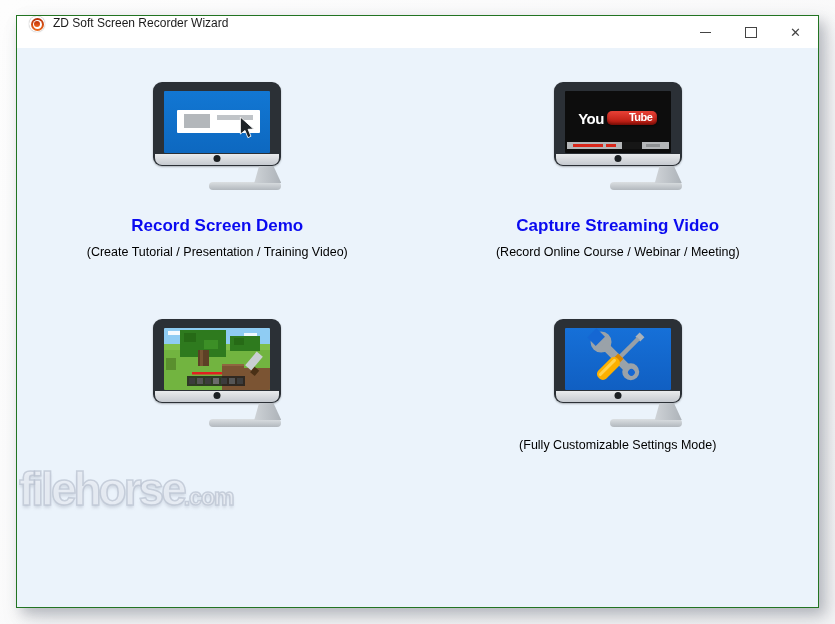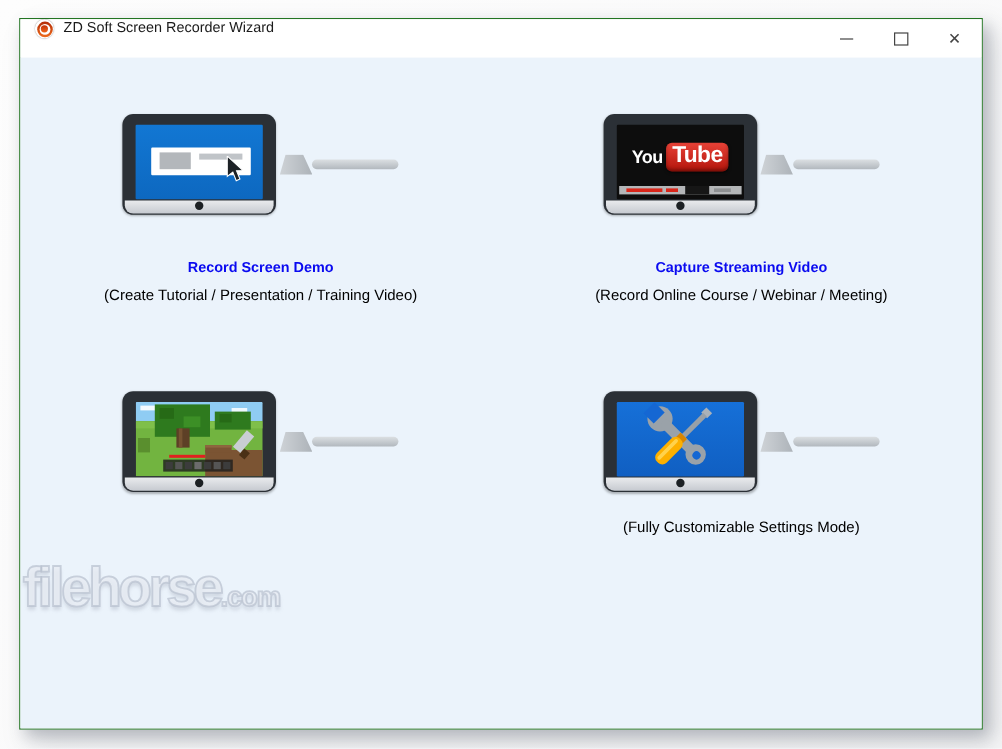--- a/index.html
+++ b/index.html
@@ -57,25 +57,25 @@
     text-shadow:0 1px 2px rgba(20,50,90,.45);
   }
 
   
   .content{flex:1 1 auto;background:#ebf3fb;position:relative;overflow:hidden;}
   .rows{position:relative;z-index:2;}
   .row{display:flex;}
   .row1{margin-top:34px;}
   .row2{margin-top:60px;}
   .cell{flex:1 1 50%;display:flex;flex-direction:column;align-items:center;cursor:pointer;}
-  .task-title{margin-top:24px;font-size:12px;font-weight:bold;color:#0a0af0;cursor:pointer;}
+  .task-title{margin-top:24px;font-size:17px;font-weight:bold;color:#0a0af0;cursor:pointer;}
   .task-sub{margin-top:9px;font-size:12.5px;color:#000;}
 
   
-  .monitor{display:flex;flex-direction:row;align-items:center;height:110px;}
+  .monitor{display:flex;flex-direction:column;align-items:flex-end;height:110px;}
   .mon-head{
     position:relative;width:128px;height:84px;background:#2b3036;border-radius:9px;
     box-shadow:0 1px 2px rgba(0,0,0,.28);
   }
   .mon-screen{position:absolute;left:11px;top:9px;width:106px;height:62px;overflow:hidden;border-radius:1px;}
   .mon-chin{
     position:absolute;left:2px;right:2px;bottom:1px;height:11px;
     background:linear-gradient(#e9ebed,#c6cad0);border-radius:0 0 7px 7px;
   }
   .mon-dot{position:absolute;left:50%;top:1px;transform:translateX(-50%);width:7px;height:7px;border-radius:50%;background:#1c2023;}
@@ -91,22 +91,22 @@
   .demo-strip{position:absolute;left:12%;top:30%;width:78%;height:38%;background:#fff;border-radius:1px;}
   .demo-box{position:absolute;left:8%;top:18%;width:32%;height:62%;background:#b3b7bb;}
   .demo-bar{position:absolute;left:48%;top:22%;width:44%;height:24%;background:#c0c4c8;}
   .demo-cursor{position:absolute;right:14%;top:42%;width:16px;height:22px;}
 
   
   .scr-yt{background:#0d0d0d;display:flex;align-items:center;justify-content:center;}
   .yt-wrap{display:flex;align-items:center;gap:3px;margin-top:-8px;}
   .yt-you{color:#fff;font-weight:bold;font-size:15px;letter-spacing:-.5px;}
   .yt-tube{
-    color:#fff;font-weight:bold;font-size:19px;letter-spacing:-.5px;
-    background:linear-gradient(#e84237,#b2140a);border-radius:5px;padding:0 5px 2px 5px;
+    color:#fff;font-weight:bold;font-size:11px;letter-spacing:-.5px;
+    background:linear-gradient(#e84237,#b2140a);border-radius:5px;padding:0 5px 2px 22px;
     box-shadow:inset 0 -2px 3px rgba(0,0,0,.35), 0 1px 2px rgba(0,0,0,.5);
   }
   .yt-bar{position:absolute;left:2%;bottom:4px;width:96%;height:7px;background:#b4b6b8;}
   .yt-prog1{position:absolute;left:6%;top:2px;width:30%;height:2.5px;background:#d9261a;}
   .yt-prog2{position:absolute;left:38%;top:2px;width:10%;height:2.5px;background:#d9261a;}
   .yt-time{position:absolute;left:54%;top:0;width:20%;height:100%;background:#161616;}
   .yt-seg{position:absolute;left:78%;top:2px;width:14%;height:2.5px;background:#8e9092;}
 
   
   .scr-tools{background:linear-gradient(#1670d8,#105fc2);}

